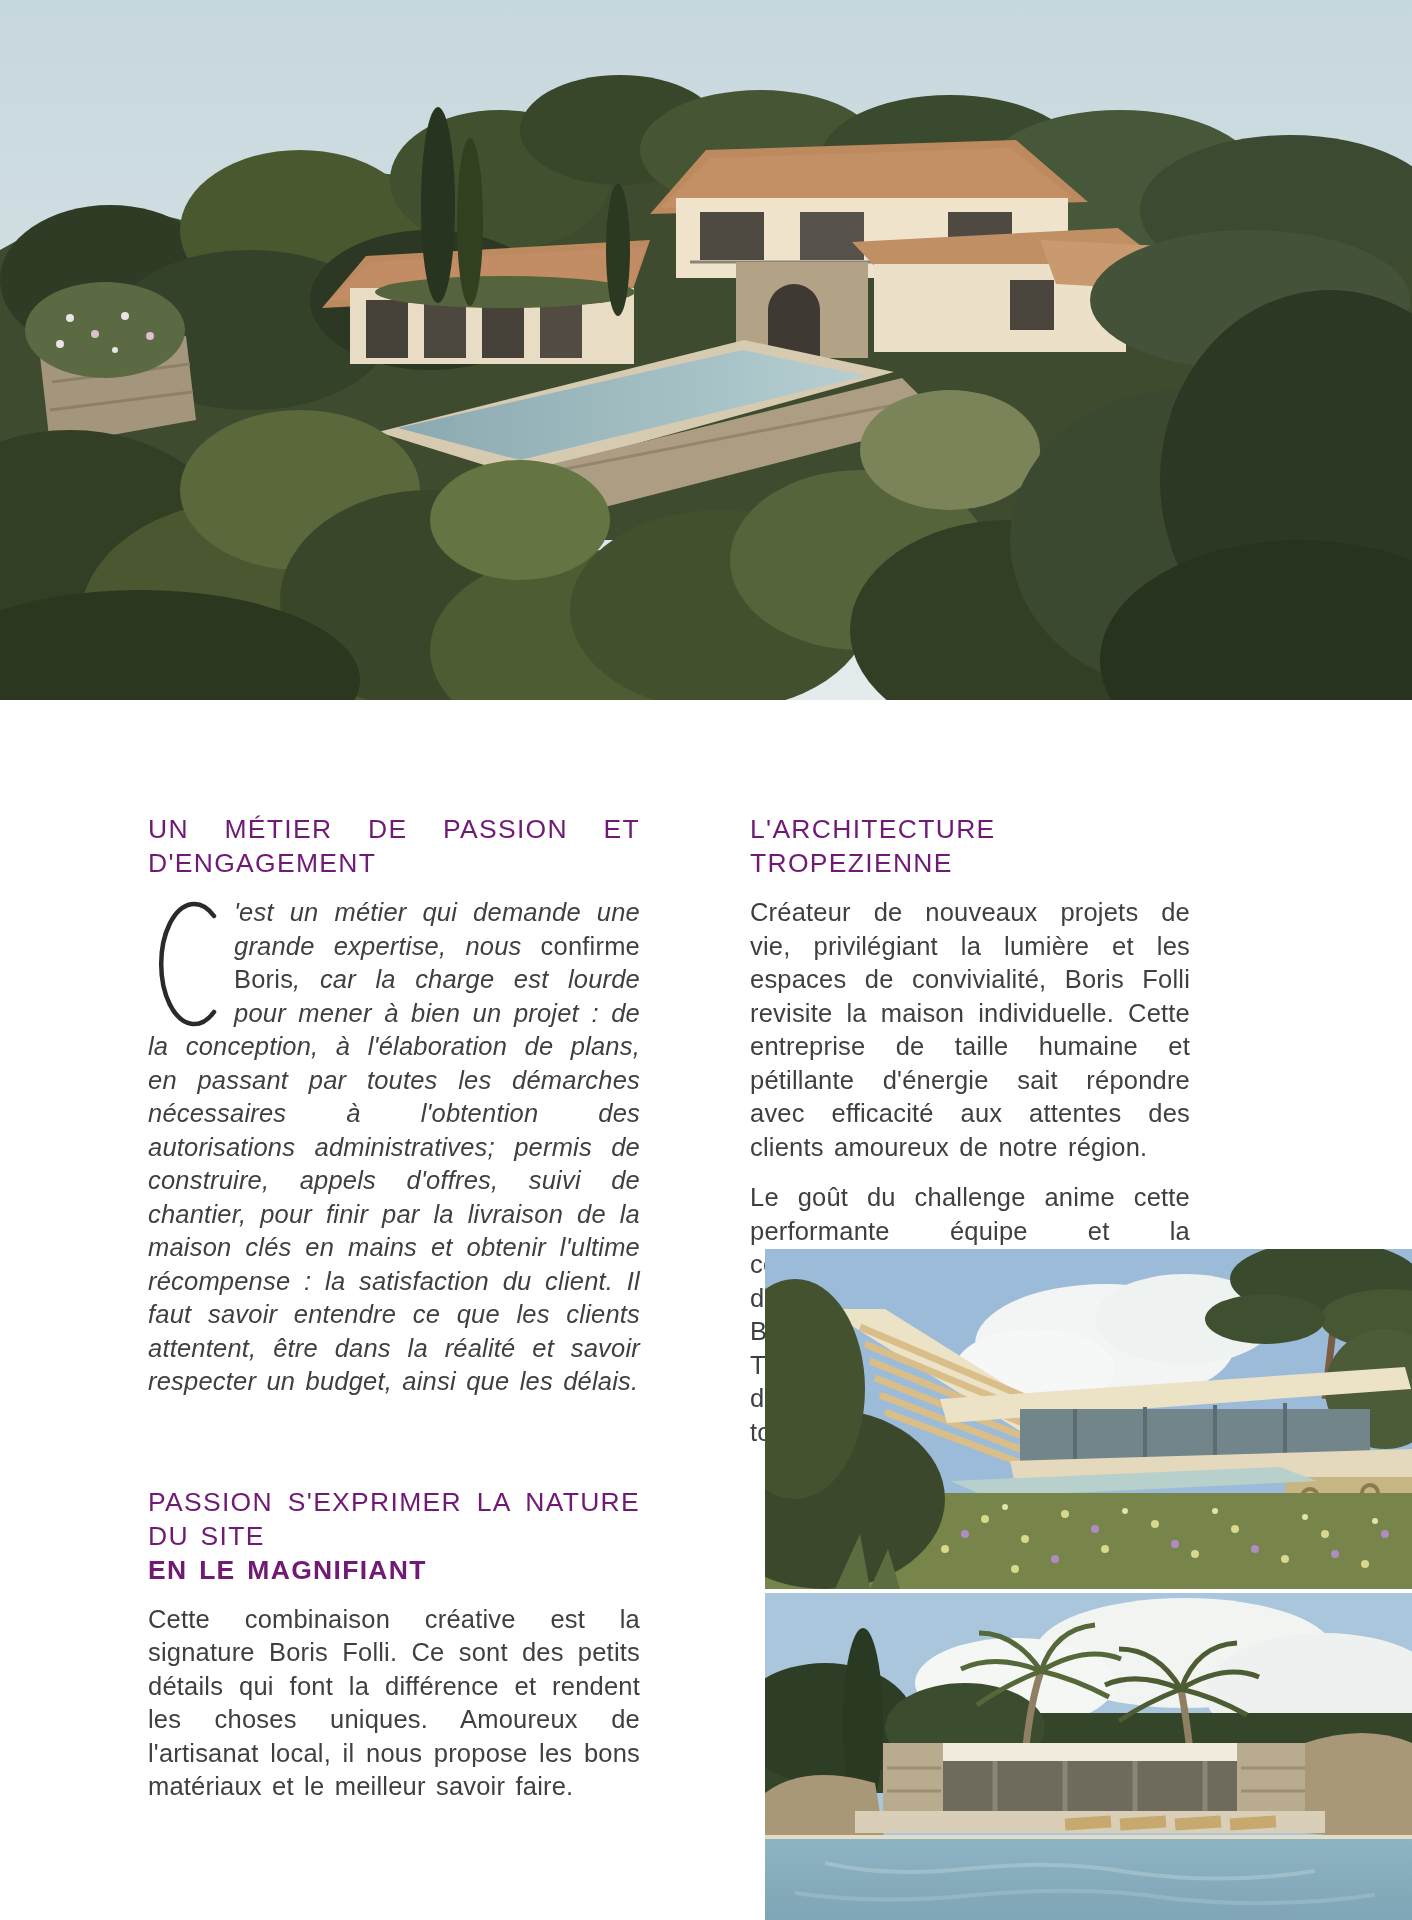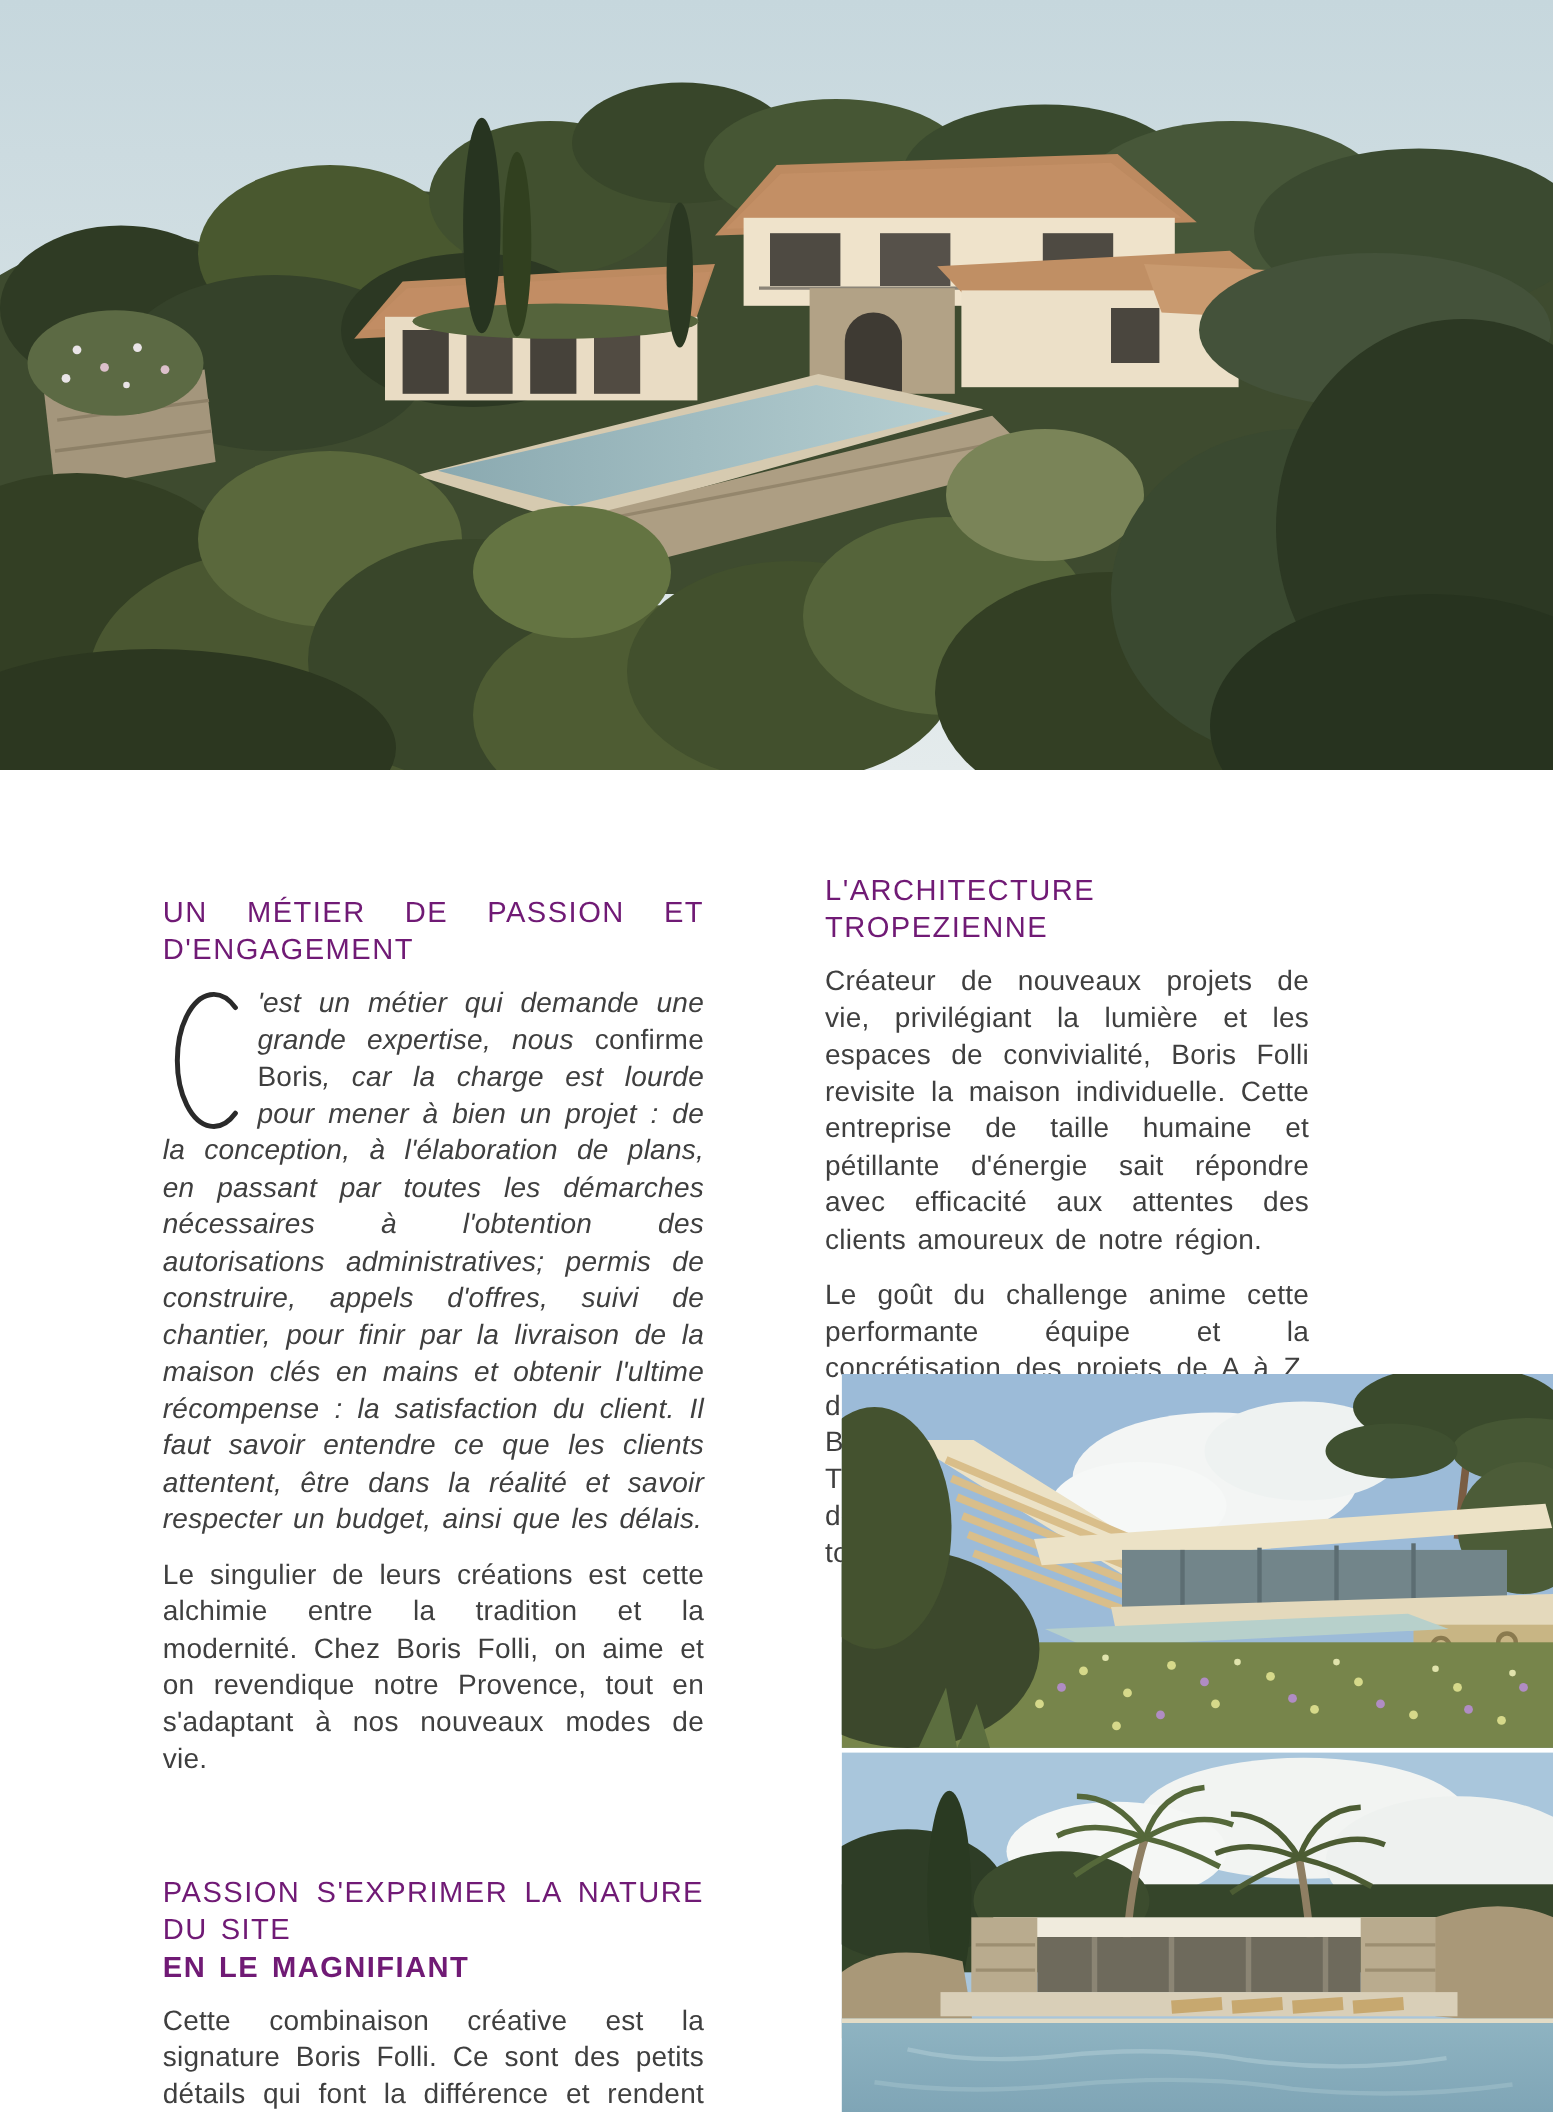--- a/index.html
+++ b/index.html
@@ -121,30 +121,29 @@
   <h2 class="heading">UN MÉTIER DE PASSION ET D'ENGAGEMENT</h2>
 
   <p class="lead">
     <span class="dropcap">
       <svg width="76" height="134" viewBox="0 0 76 134">
         <path d="M 66 16 A 33 60 0 1 0 66 112" fill="none" stroke="#2a2a2a" stroke-width="4.5" stroke-linecap="round"></path>
       </svg>
     </span><span>'est un métier qui demande une grande expertise, nous </span><span class="roman">confirme Boris</span><span>, car la charge est lourde pour mener à bien un projet : de la conception, à l'élaboration de plans, en passant par toutes les démarches nécessaires à l'obtention des autorisations administratives; permis de construire, appels d'offres, suivi de chantier, pour finir par la livraison de la maison clés en mains et obtenir l'ultime récompense : la satisfaction du client. Il faut savoir entendre ce que les clients attentent, être dans la réalité et savoir respecter un budget, ainsi que les délais.</span>
   </p>
 
-  <p>Le singulier de leurs créations est cette alchimie entre la tradition et la modernité. Chez Boris Folli, on aime et on revendique notre Provence, tout en s'adaptant à nos nouveaux modes de vie.</p>
 
   <h2 class="heading section-gap" style="margin-bottom:0;">PASSION S'EXPRIMER LA NATURE DU SITE</h2>
   <h2 class="heading" style="margin-top:0;font-weight:bold;">EN LE MAGNIFIANT</h2>
 
   <p>Cette combinaison créative est la signature Boris Folli. Ce sont des petits détails qui font la différence et rendent les choses uniques. Amoureux de l'artisanat local, il nous propose les bons matériaux et le meilleur savoir faire.</p>
 
 </div>
 
-<div class="col body-text" style="left:750px;top:792px;width:440px;">
+<div class="col body-text" style="left:750px;top:812px;width:440px;">
 
   <h2 class="heading">L'ARCHITECTURE TROPEZIENNE</h2>
 
   <p>Créateur de nouveaux projets de vie, privilégiant la lumière et les espaces de convivialité, Boris Folli revisite la maison individuelle. Cette entreprise de taille humaine et pétillante d'énergie sait répondre avec efficacité aux attentes des clients amoureux de notre région.</p>
 
   <p>Le goût du challenge anime cette performante équipe et la concrétisation des projets de A à Z, dans les règles de l'art, ont fait de Boris Folli l'une des entreprises Tropéziennes les plus respectueuses de nos traditions, tout en étant tournée vers l'avenir.</p>
 </div>
 
 <div class="abs photo" style="left:765px;top:1249px;width:647px;height:340px;">
   <svg viewBox="0 0 647 340" preserveAspectRatio="none">

